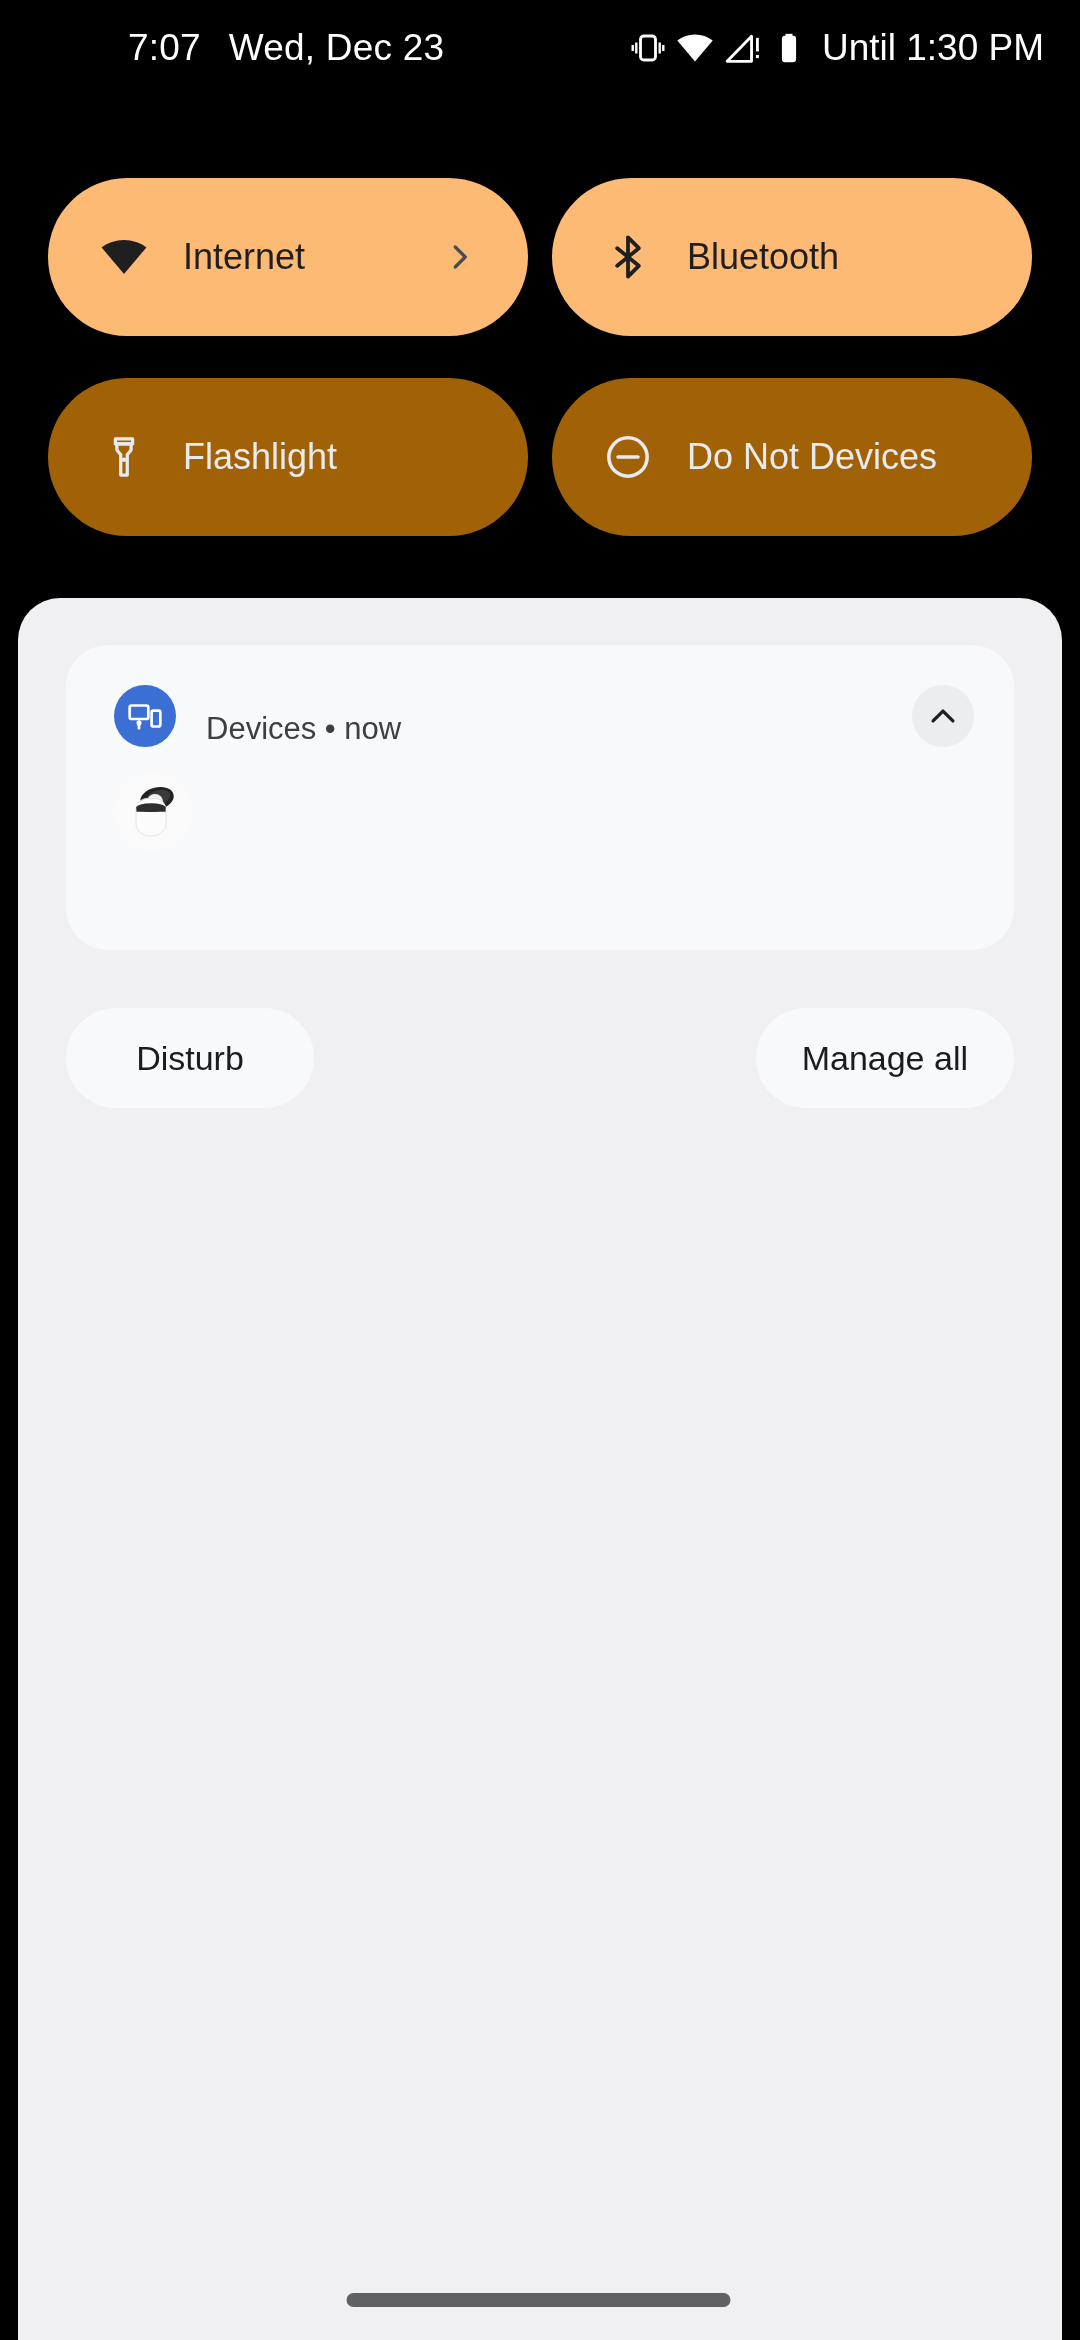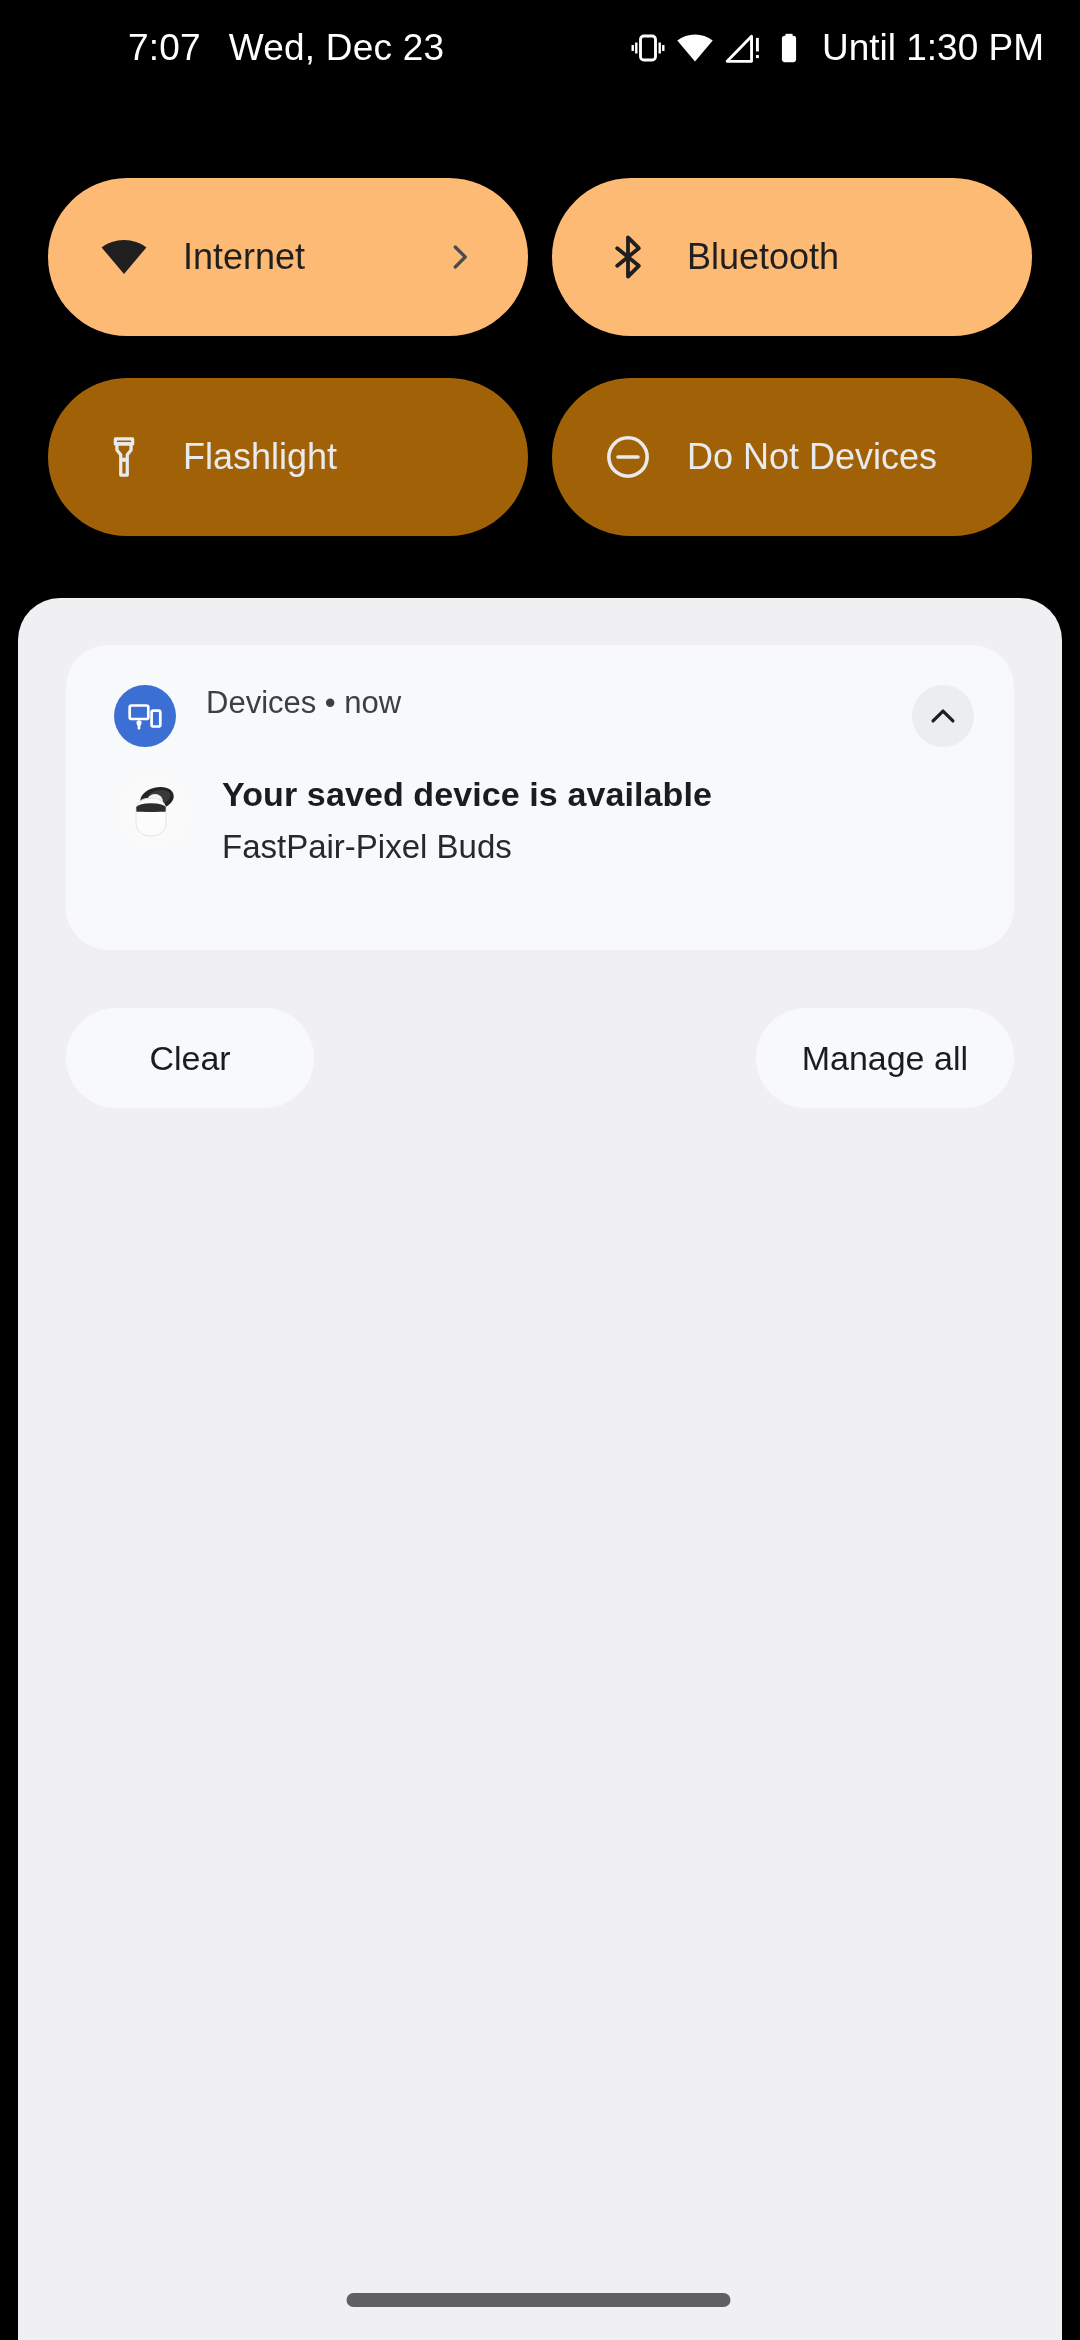--- a/index.html
+++ b/index.html
@@ -50,21 +50,21 @@
   .shade{
     position:absolute; left:18px; top:598px; width:1044px; height:1742px;
     background:#F0F0F3; border-radius:42px 42px 0 0;
   }
   .notif-card{
     position:absolute; left:48px; top:47px; width:948px; height:305px;
     background:#F8F9FB; border-radius:42px;
   }
   .notif-header{
     position:absolute; left:48px; top:40px; right:40px; height:62px;
-    display:flex; align-items:flex-start;
+    display:flex; align-items:flex-end;
   }
   .app-badge{
     width:62px; height:62px; border-radius:50%;
     background:#3B6FD4; display:flex; align-items:center; justify-content:center;
     flex:0 0 auto;
   }
   .notif-meta{
     margin-left:30px; font-size:31px; color:#3C4043; white-space:nowrap;
   }
   .expand-btn{
@@ -225,29 +225,25 @@
             <ellipse cx="43" cy="25.5" rx="17" ry="11" fill="#232323" transform="rotate(-14 43 25.5)"></ellipse>
             <ellipse cx="44.5" cy="24.5" rx="12" ry="7.2" fill="#3A3A3A" transform="rotate(-14 44.5 24.5)"></ellipse>
 
             <circle cx="41" cy="29" r="8" fill="#F2F2F2"></circle>
 
             <path d="M22 37c0-6.4 5.2-11.6 11.6-11.6h6.8C46.8 25.4 52 30.6 52 37v13.5c0 7.2-6.7 12.5-14.5 12.5h-1C28.7 63 22 57.7 22 50.5z" fill="#FCFCFC" stroke="#E2E2E2" stroke-width="1"></path>
             <path d="M22.4 34.5h29.2v4.2H22.4z" fill="#2B2B2B"></path>
             <ellipse cx="37" cy="34.6" rx="14.7" ry="4.4" fill="#2E2E2E"></ellipse>
           </svg>
         </span>
-        <span class="notif-text">
-          <span class="notif-title">Your saved device is available</span>
-          <span class="notif-sub" style="display:block;">FastPair-Pixel Buds</span>
-        </span>
       </div>
     </div>
 
     <div class="shade-btn" id="btn-manage">
-      <span>Clear</span>
+      <span>Disturb</span>
     </div>
     <div class="shade-btn" id="btn-clearall">
       <span>Manage all</span>
     </div>
 
     <div class="gesture"></div>
   </div>
 
 </div>
 

